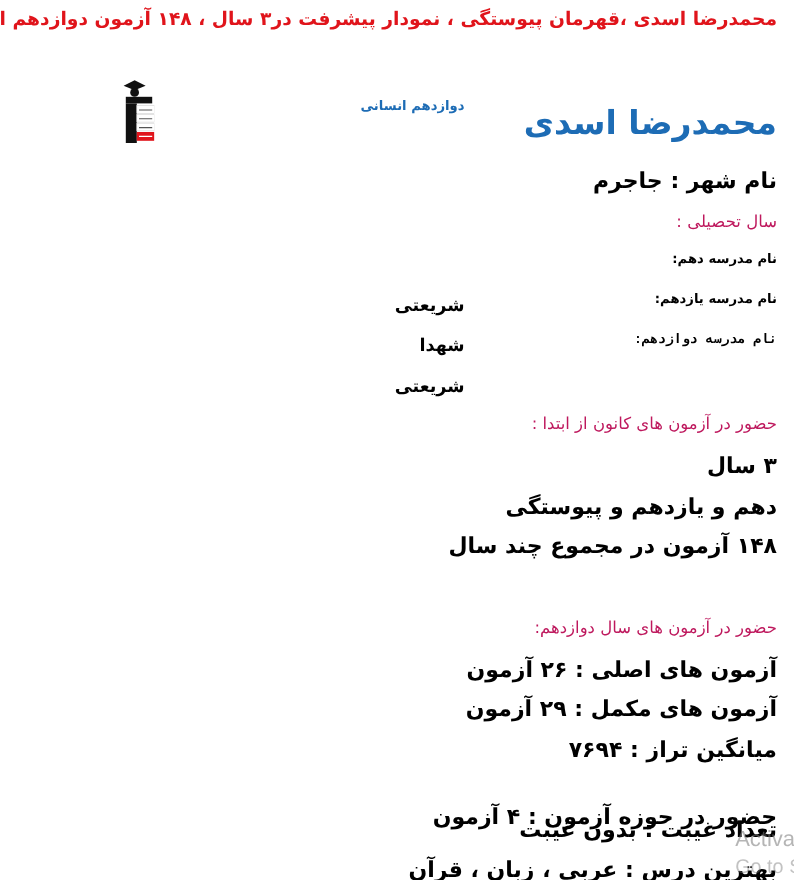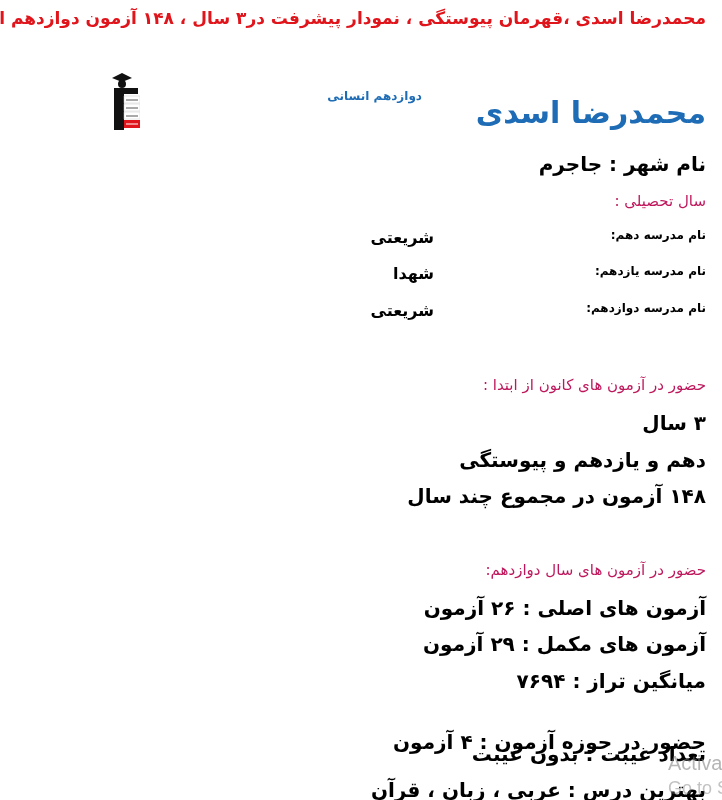--- a/index.html
+++ b/index.html
@@ -55,23 +55,24 @@
       right: 16px;
       font-size: 15px;
       color: #be185d;
     }
     .school-label {
       right: 16px;
       font-size: 12px;
       font-weight: bold;
     }
     .school-value {
-      right: 288px;
+      right: 300px;
       font-size: 16px;
       font-weight: bold;
+      margin-top: 40px;
     }
     .watermark {
       left: 668px;
       font-size: 20px;
       color: rgba(120,120,120,0.55);
       direction: ltr;
       font-family: "Liberation Sans", sans-serif;
     }
     .watermark-sub {
       left: 668px;
@@ -109,21 +110,21 @@
 <div class="abs row" style="top:152px;">نام شهر : جاجرم</div>
 
 <div class="abs section-title" style="top:192px;">سال تحصیلی :</div>
 
 <div class="abs school-label" style="top:228px;">نام مدرسه دهم:</div>
 <div class="abs school-value" style="top:228px;">شریعتی</div>
 
 <div class="abs school-label" style="top:264px;">نام مدرسه یازدهم:</div>
 <div class="abs school-value" style="top:264px;">شهدا</div>
 
-<div class="abs school-label" style="top:301px;">نام مدرسه دوازدهم:</div>
+<div class="abs school-label" style="top:301px;font-family:Liberation Mono, monospace;">نام مدرسه دوازدهم:</div>
 <div class="abs school-value" style="top:301px;">شریعتی</div>
 
 <div class="abs section-title" style="top:376px;">حضور در آزمون های کانون از ابتدا :</div>
 <div class="abs row" style="top:411px;">۳ سال</div>
 <div class="abs row" style="top:448px;">دهم و یازدهم و پیوستگی</div>
 <div class="abs row" style="top:484px;">۱۴۸ آزمون در مجموع چند سال</div>
 
 <div class="abs section-title" style="top:561px;">حضور در آزمون های سال دوازدهم:</div>
 <div class="abs row" style="top:596px;">آزمون های اصلی : ۲۶ آزمون</div>
 <div class="abs row" style="top:632px;">آزمون های مکمل : ۲۹ آزمون</div>

